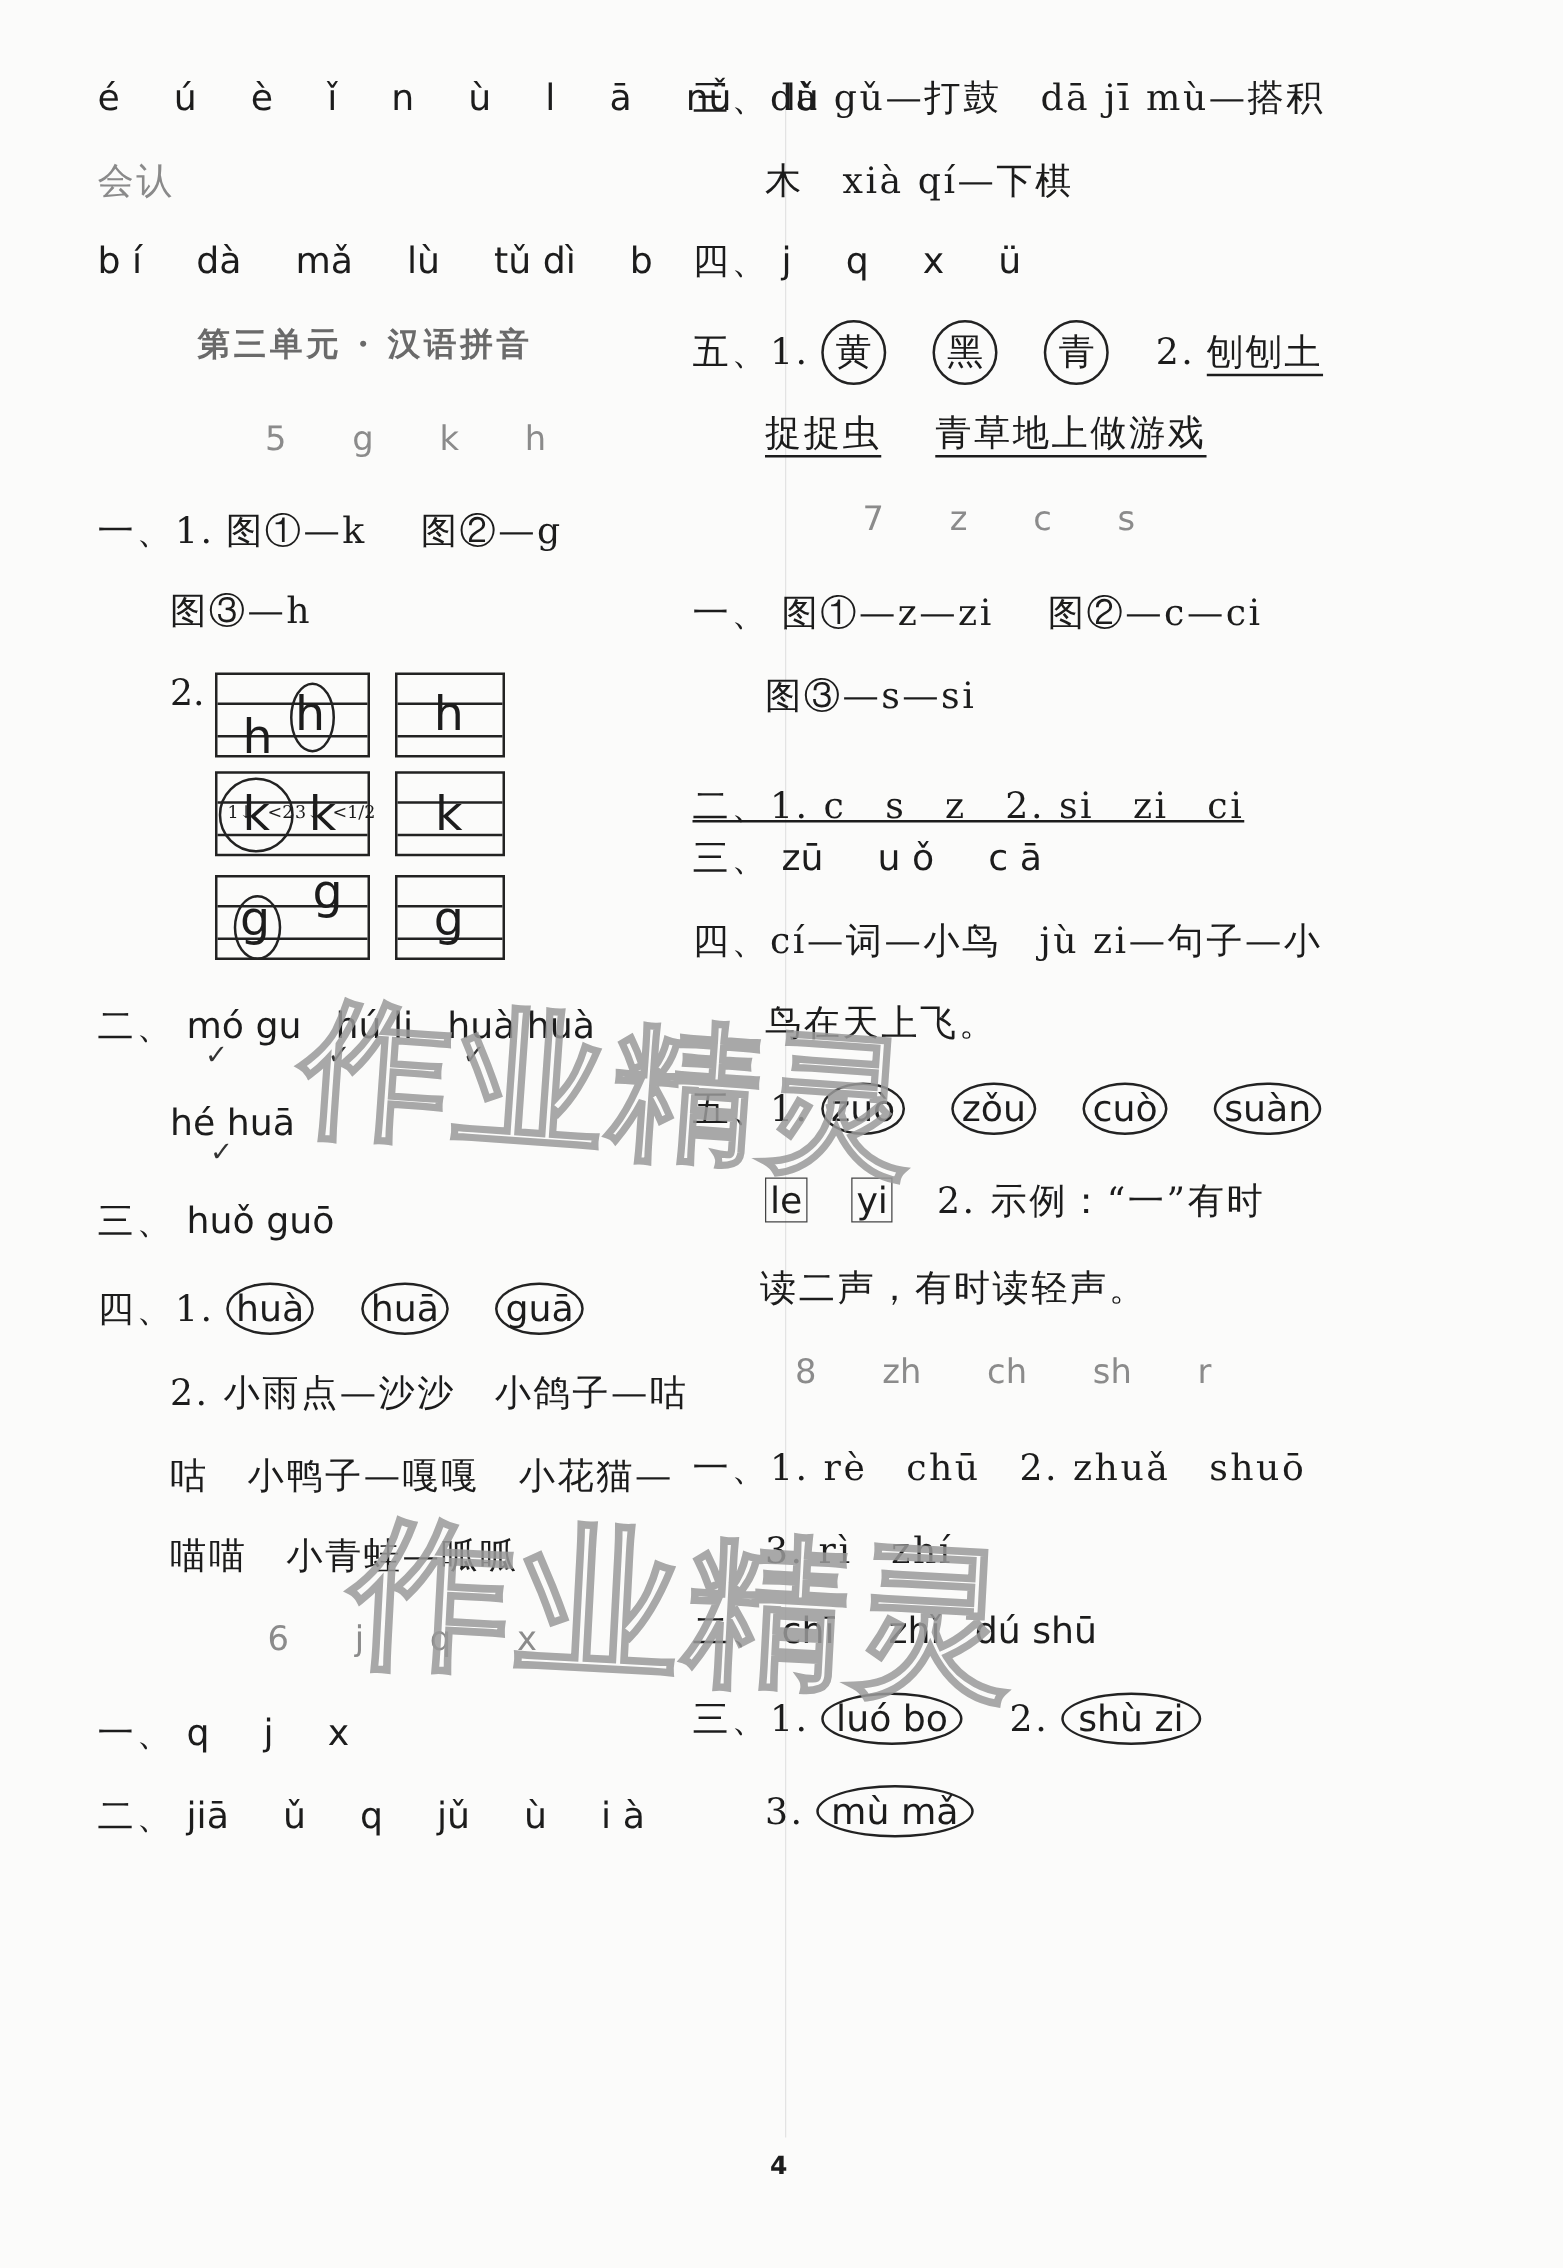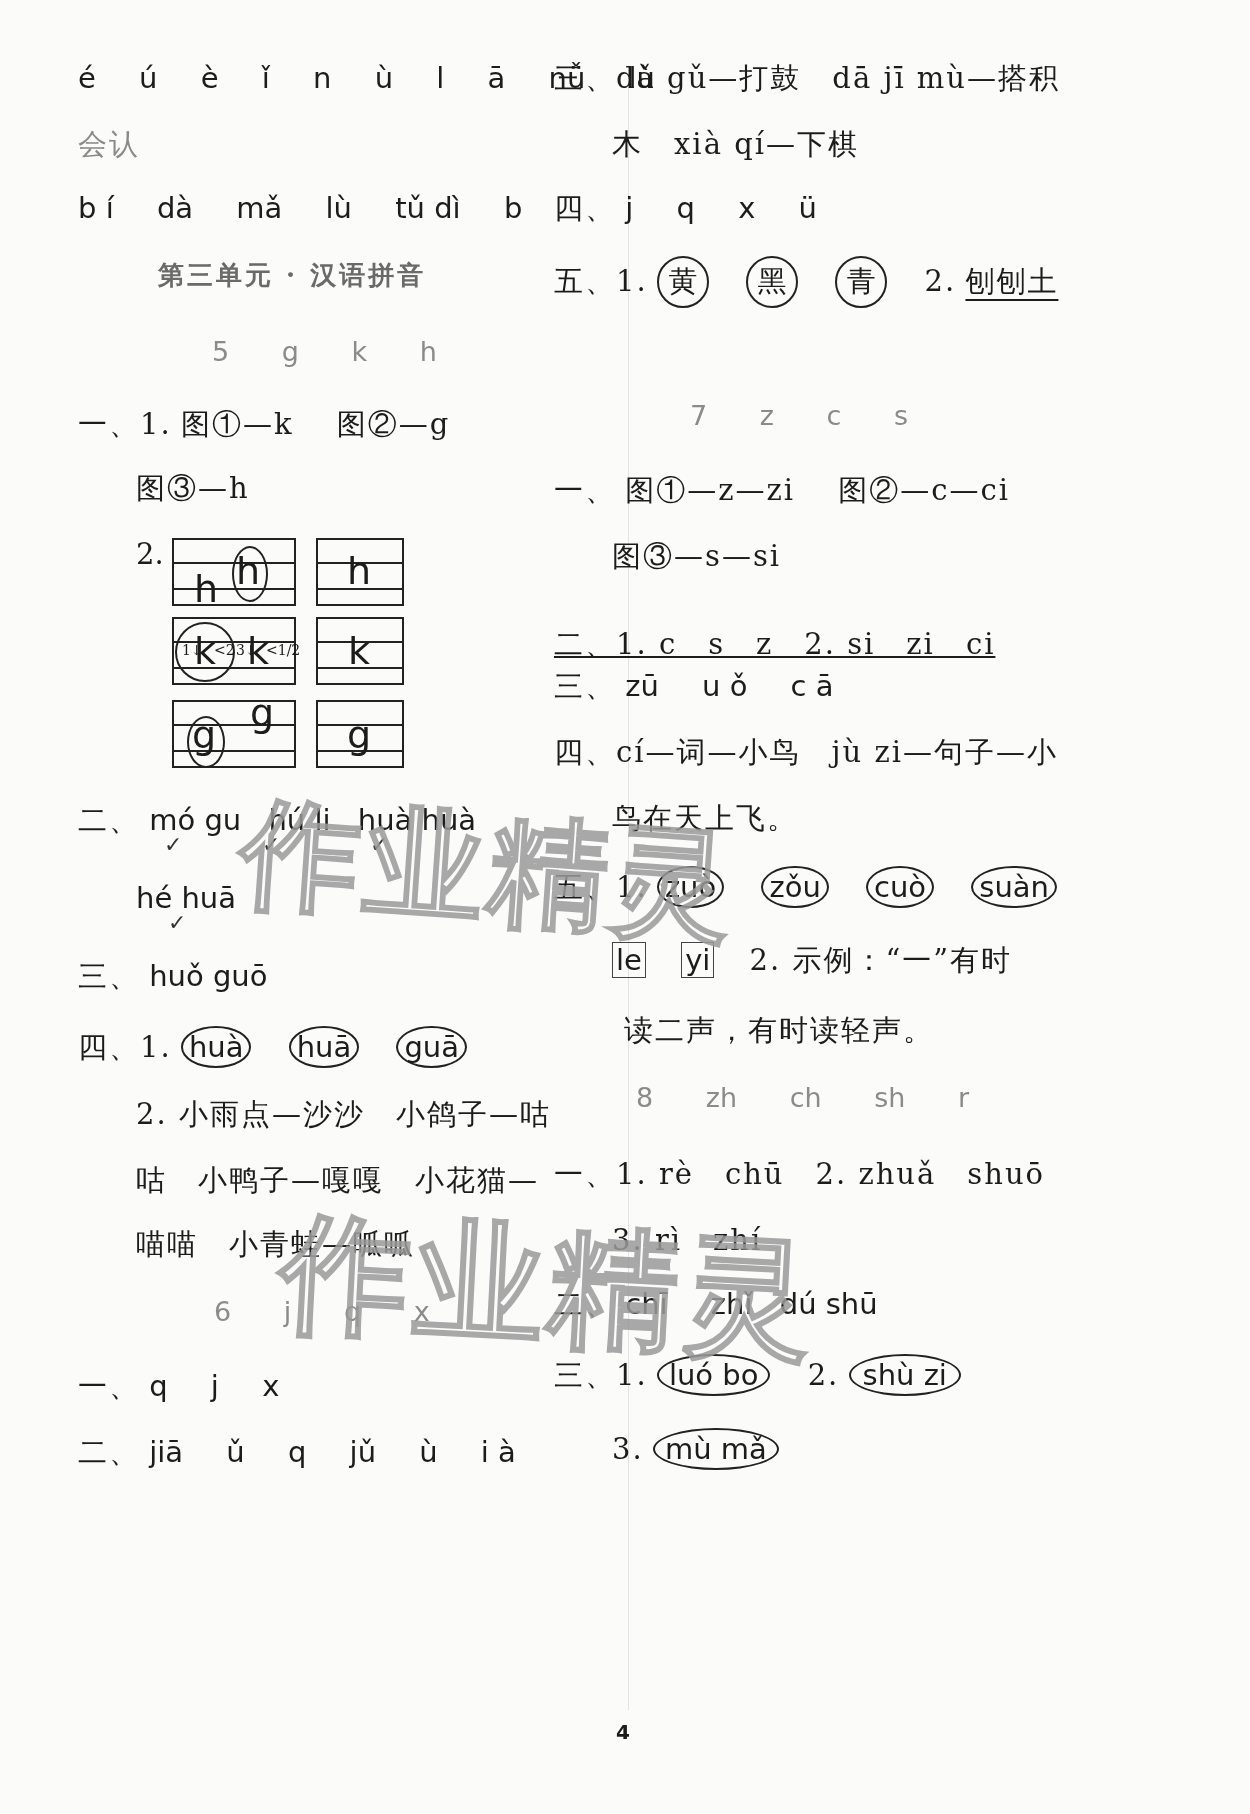--- a/index.html
+++ b/index.html
@@ -169,20 +169,24 @@
     <span class="py">ü</span>
   </div>
   <div class="line" style="left:554px; top:256px;">
     <span class="cn">五、1.</span>
     <span class="circle">黄</span>
     <span class="circle">黑</span>
     <span class="circle">青</span>
     <span class="cn">2.</span>
     <span class="cn ul">刨刨土</span>
   </div>
+  <div class="line" style="left:612px; top:326px;">
+    <span class="cn ul">捉捉虫</span><span class="gap"></span>
+    <span class="cn ul">青草地上做游戏</span>
+  </div>
 
   <div class="lesson" style="left:690px; top:400px;">
     <span>7</span>
     <span>z</span>
     <span>c</span>
     <span>s</span>
   </div>
   <div class="line" style="left:554px; top:470px;">
     <span class="cn">一、</span>
     <span class="cn">图①—z—zi</span><span class="gap"></span>
@@ -207,21 +211,21 @@
     <span class="oval py">zuò</span>
     <span class="oval py">zǒu</span>
     <span class="oval py">cuò</span>
     <span class="oval py">suàn</span>
   </div>
   <div class="line" style="left:612px; top:940px;">
     <span class="boxed py">le</span>
     <span class="boxed py">yi</span>
     <span class="cn">2. 示例：“一”有时</span>
   </div>
-  <div class="line cn" style="left:624px; top:1010px;">读二声，有时读轻声。</div>
+  <div class="line cn" style="left:608px; top:1010px;">读二声，有时读轻声。</div>
 
   <div class="lesson" style="left:636px; top:1082px;">
     <span>8</span>
     <span>zh</span>
     <span>ch</span>
     <span>sh</span>
     <span>r</span>
   </div>
   <div class="line" style="left:554px; top:1154px;">
     <span class="cn">一、</span><span class="cn">1. rè　chū　2. zhuǎ　shuō</span>

